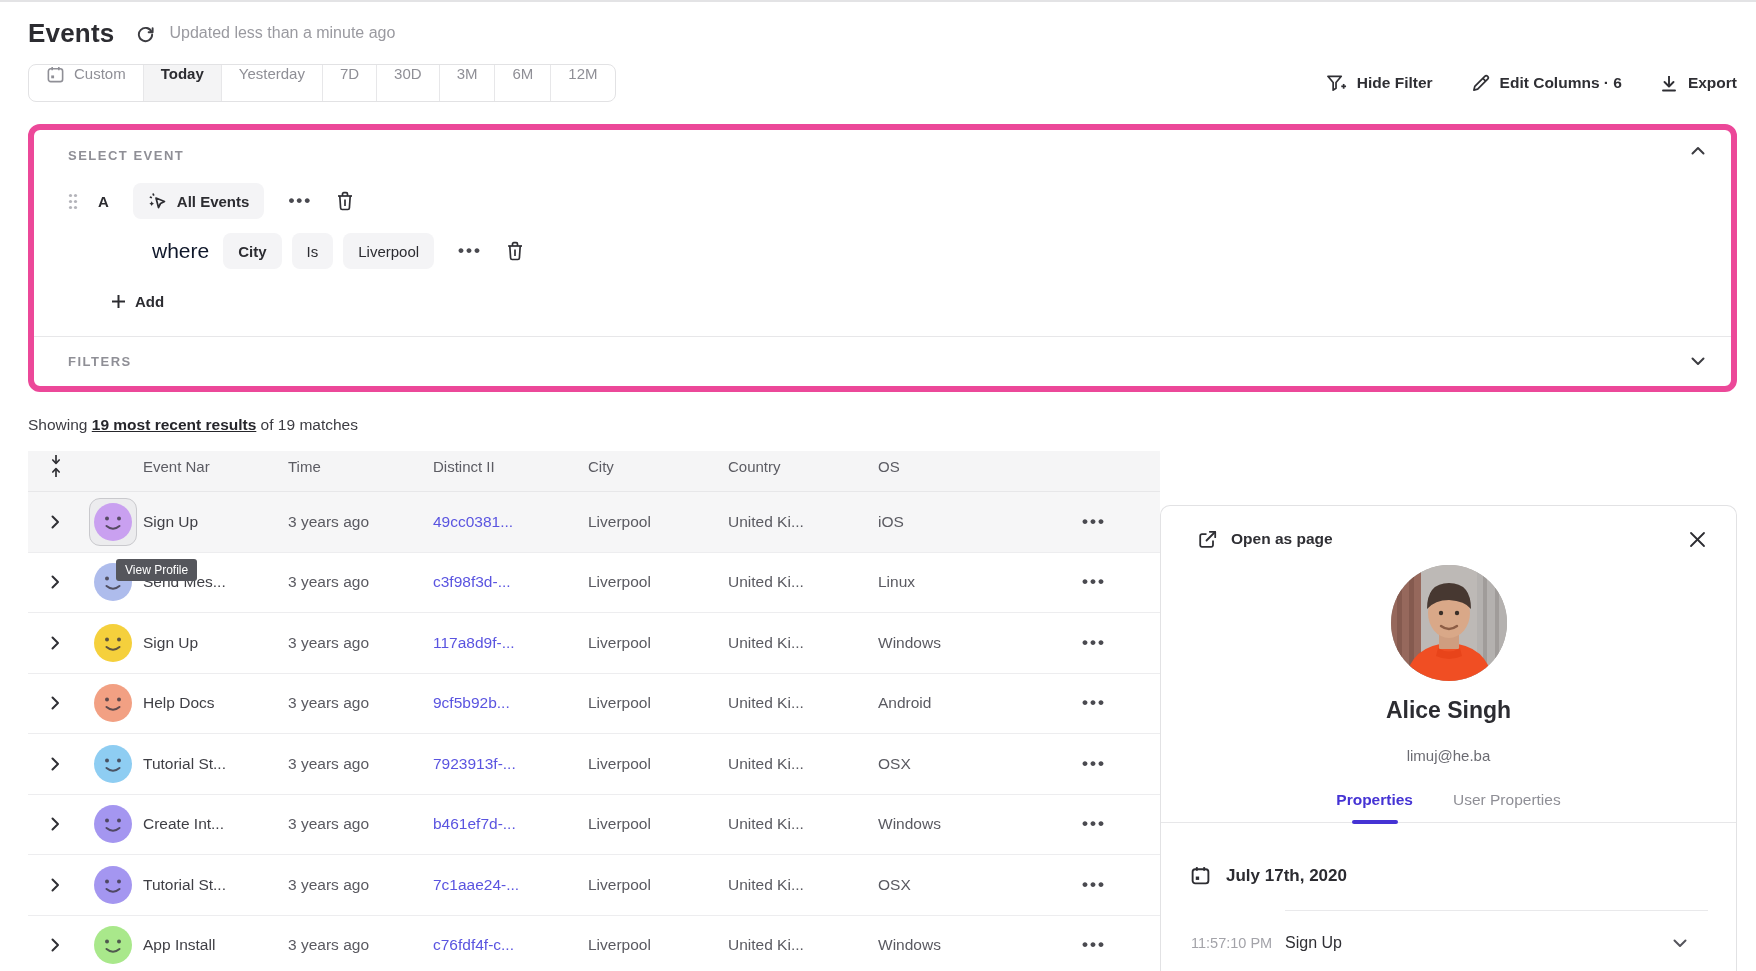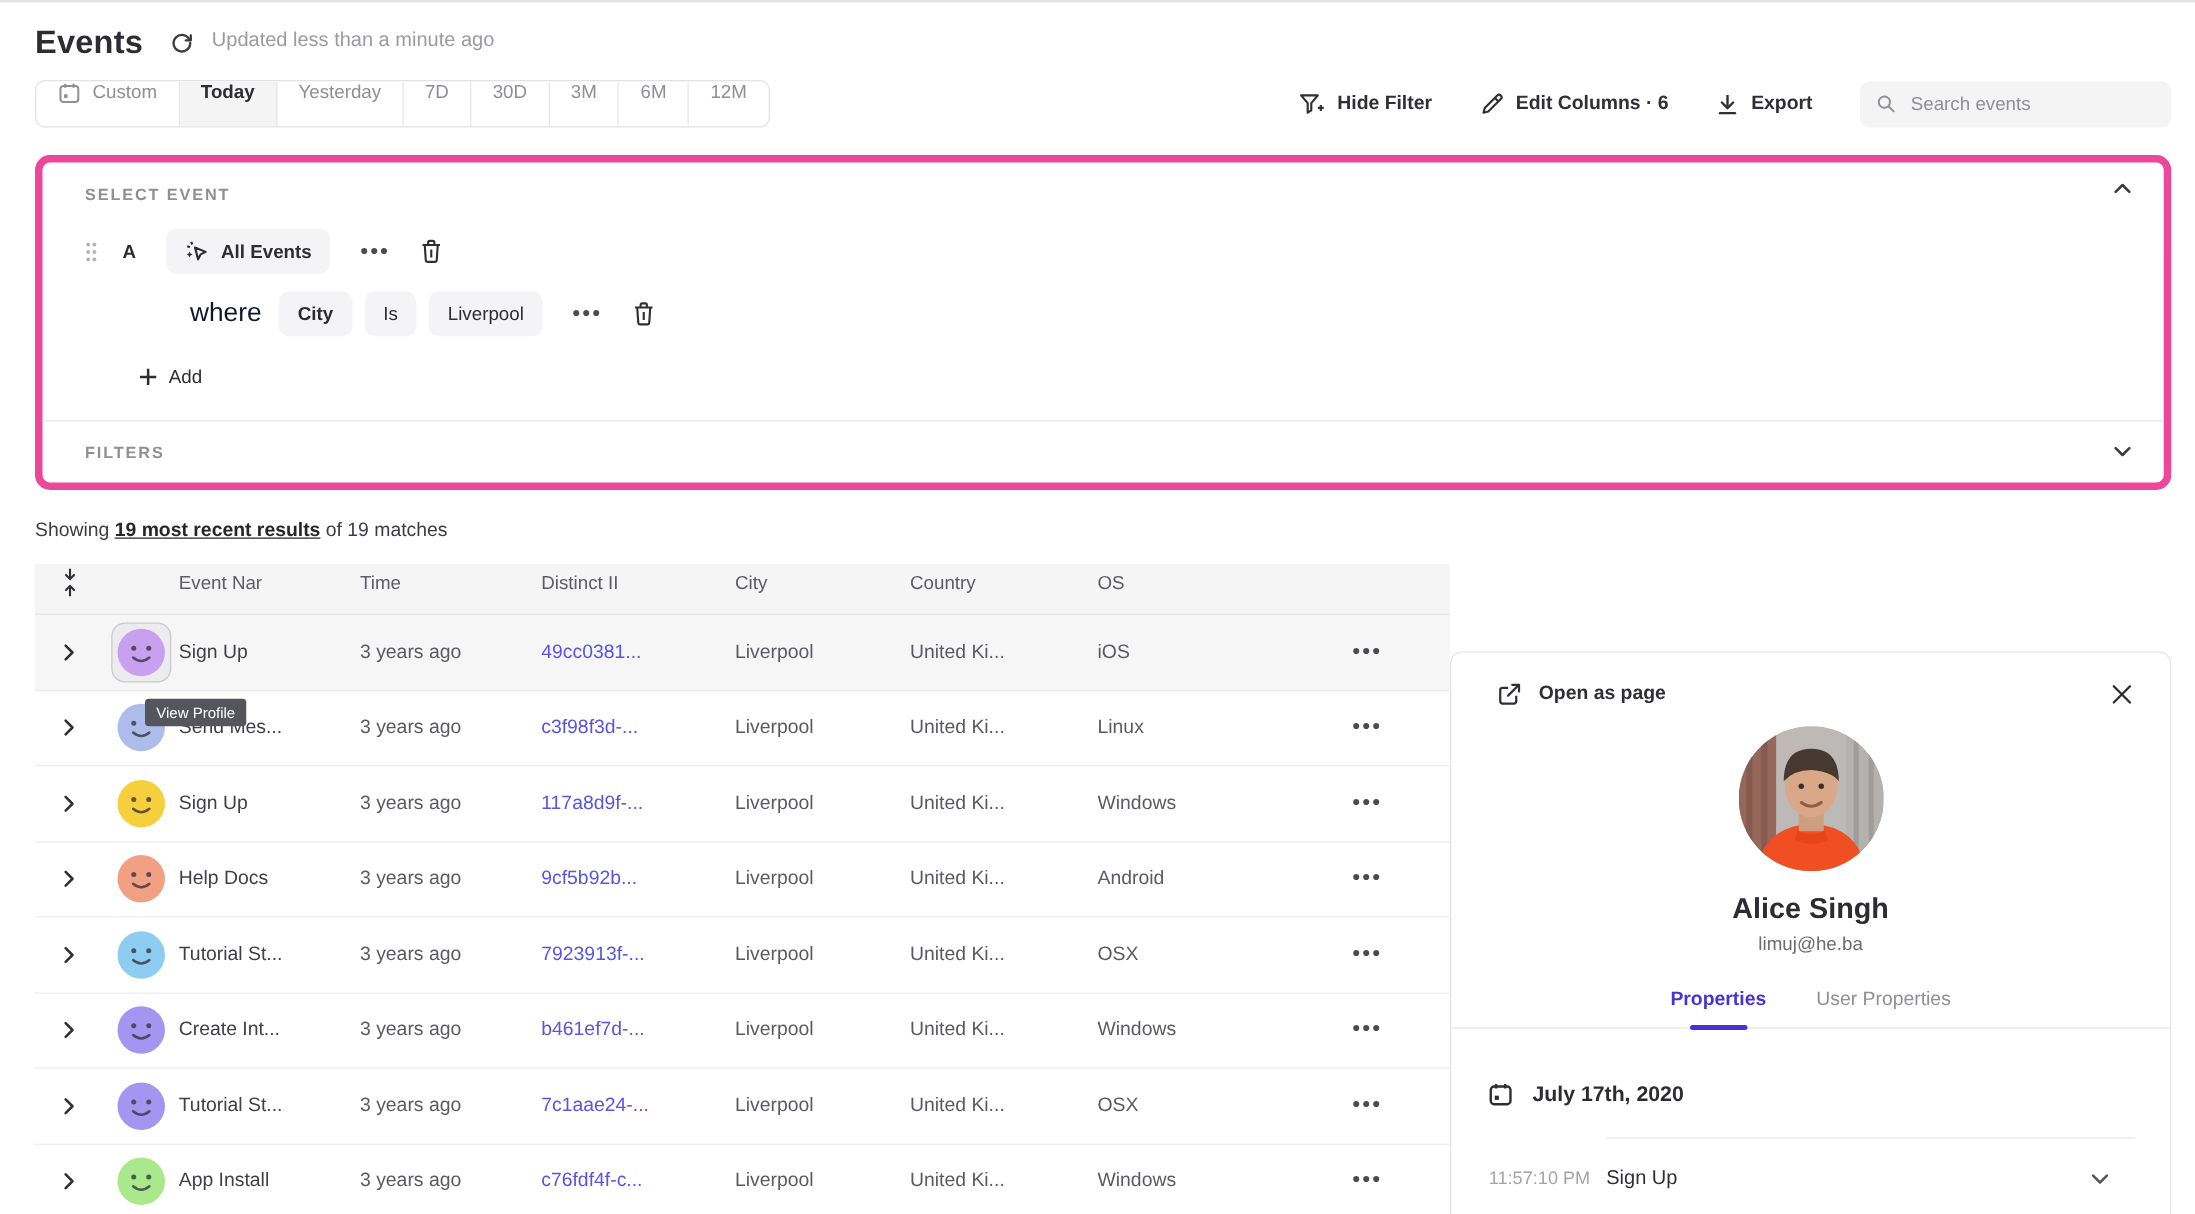--- a/index.html
+++ b/index.html
@@ -34,21 +34,21 @@
   .qrow{display:flex;align-items:center;margin-top:20px;}
   .qrow.where{margin-top:14px;padding-left:84px;}
   .handle{margin-right:20px;cursor:grab;}
   .letter{font-size:15px;font-weight:700;margin-right:24px;}
   .pill{display:flex;align-items:center;gap:9px;background:#f4f4f6;border-radius:8px;padding:0 15px;height:36px;font-size:15px;color:#2c2c31;cursor:pointer;white-space:nowrap;}
   .pill.bold{font-weight:700;}
   .pill + .pill{margin-left:10px;}
   .where-word{font-size:21px;color:#0f172a;margin-right:14px;}
   .more{font-size:17px;font-weight:700;letter-spacing:2px;color:#4a4a50;margin-left:24px;cursor:pointer;line-height:10px;}
   .trash{margin-left:24px;cursor:pointer;}
-  .add-row{display:flex;align-items:center;gap:9px;margin-top:24px;margin-left:43px;font-size:15px;font-weight:400;cursor:pointer;}
+  .add-row{display:flex;align-items:center;gap:9px;margin-top:24px;margin-left:43px;font-size:15px;font-weight:700;cursor:pointer;}
   .qsec2{display:flex;align-items:center;justify-content:space-between;border-top:1px solid #e7e7e9;padding:17px 26px 17px 34px;}
   
   .results{margin:24px 0 17px;font-size:15.5px;color:#3c3c42;}
   .results b{color:#26262b;text-decoration:underline;}
   
   .main{display:flex;align-items:flex-end;height:525px;overflow:hidden;}
   .table-wrap{position:relative;flex:0 0 1132px;}
   .trow{display:grid;grid-template-columns:55px 60px 145px 145px 155px 140px 150px 150px 1fr;align-items:center;}
   .thead{height:50px;background:#f5f5f6;border-top:1px solid #ececee;border-bottom:1px solid #e7e7e9;color:#5c5c63;font-size:15px;}
   .thead .cell{overflow:hidden;white-space:nowrap;}
@@ -63,21 +63,21 @@
   .avatar-box.focused{background:#ececee;border:1px solid #c9c9cd;box-sizing:border-box;}
   .tooltip{position:absolute;left:88px;top:119px;background:#55565c;color:#fff;font-size:12px;padding:4px 9px;border-radius:3px;white-space:nowrap;z-index:5;}
   .rowmore{justify-self:center;}
   
   .panel{flex:1;border:1px solid #e2e2e4;border-bottom:none;border-radius:10px 10px 0 0;box-sizing:border-box;background:#fff;overflow:hidden;}
   .p-hdr{display:flex;align-items:center;justify-content:space-between;padding:23px 30px 0 37px;}
   .openpage{display:flex;align-items:center;gap:13px;font-size:15.5px;font-weight:600;color:#2f2f34;cursor:pointer;}
   .p-close{cursor:pointer;}
   .p-photo{width:116px;height:116px;border-radius:50%;overflow:hidden;margin:16px auto 0;}
   .p-name{text-align:center;font-size:23px;font-weight:700;margin-top:16px;}
-  .p-email{text-align:center;font-size:15px;color:#6b6b72;margin-top:7px;}
+  .p-email{text-align:center;font-size:15px;color:#6b6b72;margin-top:23px;}
   .p-tabs{display:flex;justify-content:center;gap:40px;margin-top:27px;border-bottom:1px solid #e7e7e9;}
   .p-tab{font-size:15.5px;color:#8f8f96;padding-bottom:13px;cursor:pointer;position:relative;}
   .p-tab.active{color:#4533d4;font-weight:600;}
   .p-tab.active::after{content:"";position:absolute;left:50%;transform:translateX(-50%);bottom:-2px;width:46px;height:4px;border-radius:2px;background:#4533d4;}
   .p-date{display:flex;align-items:center;gap:15px;padding:42px 0 0 29px;font-size:17px;font-weight:700;}
   .activity{display:flex;align-items:stretch;margin-top:24px;padding-left:30px;}
   .act-time{width:94px;font-size:14.5px;color:#a3a3a9;display:flex;align-items:center;}
   .act-card{flex:1;margin-right:28px;border-top:1px solid #e9e9eb;border-bottom:1px solid #e9e9eb;height:64px;display:flex;align-items:center;justify-content:space-between;padding-right:21px;cursor:pointer;}
   .act-ev{font-size:16px;color:#2f2f34;}
 </style>
@@ -146,27 +146,20 @@
         </svg>
         <span>Edit Columns · 6</span>
       </div>
       <div class="tool-btn">
         <svg width="18" height="19" viewBox="0 0 18 19" fill="none" stroke="#2f2f34" stroke-width="1.9">
           <line x1="9" y1="2" x2="9" y2="12"></line>
           <path d="M4.5 8 L9 12.5 L13.5 8" stroke-linecap="round" stroke-linejoin="round"></path>
           <line x1="3" y1="16.5" x2="15" y2="16.5" stroke-linecap="round"></line>
         </svg>
         <span>Export</span>
-      </div>
-      <div class="search">
-        <svg width="18" height="18" viewBox="0 0 18 18" fill="none" stroke="#8f8f96" stroke-width="1.8">
-          <circle cx="7.5" cy="7.5" r="5.2"></circle>
-            <line x1="11.5" y1="11.5" x2="16" y2="16" stroke-linecap="round"></line>
-        </svg>
-        <input type="text" placeholder="Search events" style="">
       </div>
     </div>
   </div>
 
   <div class="qpanel">
     <div class="qsec1">
       <div class="qlabel">SELECT EVENT</div>
       <span class="chev-corner">
         <svg width="14" height="9" viewBox="0 0 14 9" fill="none" stroke="#3c3c41" stroke-width="2">
             <path d="M1.5 7.5 L7 2 L12.5 7.5" stroke-linecap="round" stroke-linejoin="round"></path>

